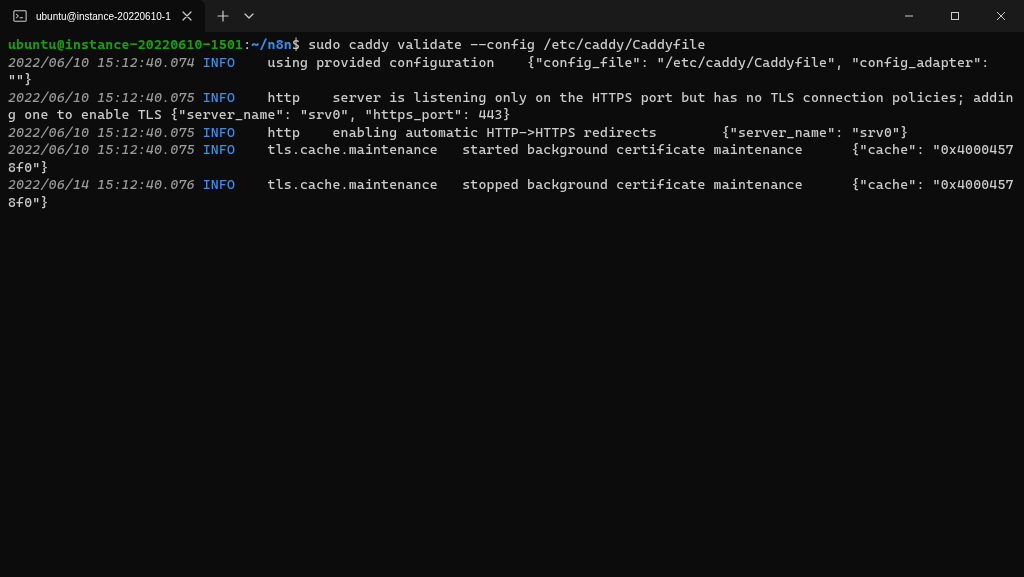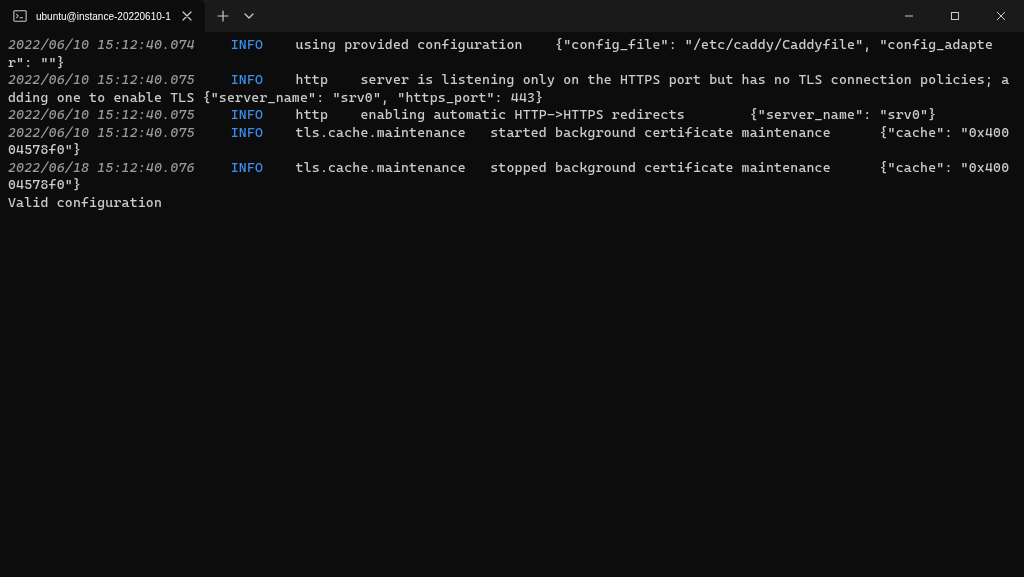--- a/index.html
+++ b/index.html
@@ -103,21 +103,21 @@
     }
     .terminal-line {
       white-space: pre-wrap;
       word-break: break-all;
       font-feature-settings: "liga" 0;
       letter-spacing: 0.2px;
     }
     .c-green { color: #13a10e; font-weight: bold; }
     .c-blue { color: #3b8eea; font-weight: bold; }
     .c-white { color: #cccccc; }
-    .c-info { color: #3b8eea; font-weight: normal; margin-left: 28px; }
+    .c-info { color: #3b8eea; font-weight: normal; }
     .c-dim { color: #999999; font-style: italic; }
     .cursor {
       display: inline-block;
       width: 1px;
       height: 15px;
       background: #cccccc;
       vertical-align: text-bottom;
       margin-left: 2px;
     }
   </style>
@@ -165,19 +165,19 @@
     </div>
     <div class="window-btn close">
       <svg width="10" height="10" viewBox="0 0 10 10">
         <path d="M1 1 L9 9 M9 1 L1 9" stroke="#cccccc" stroke-width="1"></path>
       </svg>
     </div>
   </div>
 </div>
 
 <div class="terminal-area">
+  <div class="terminal-line"><span class="c-green">ubuntu@instance-20220610-1501</span><span class="c-white">:</span><span class="c-blue">~/n8n</span><span class="c-white">$</span><span class="c-white"> </span><span class="c-white">sudo caddy validate --config /etc/caddy/Caddyfile</span></div>
   <div class="terminal-line"><span class="c-dim">2022/06/10 15:12:40.074</span><span> </span><span class="c-info">INFO</span><span class="c-white">    using provided configuration    {"config_file": "/etc/caddy/Caddyfile", "config_adapter": ""}</span></div>
   <div class="terminal-line"><span class="c-dim">2022/06/10 15:12:40.075</span><span> </span><span class="c-info">INFO</span><span class="c-white">    http    server is listening only on the HTTPS port but has no TLS connection policies; adding one to enable TLS {"server_name": "srv0", "https_port": 443}</span></div>
   <div class="terminal-line"><span class="c-dim">2022/06/10 15:12:40.075</span><span> </span><span class="c-info">INFO</span><span class="c-white">    http    enabling automatic HTTP-&gt;HTTPS redirects        {"server_name": "srv0"}</span></div>
   <div class="terminal-line"><span class="c-dim">2022/06/10 15:12:40.075</span><span> </span><span class="c-info">INFO</span><span class="c-white">    tls.cache.maintenance   started background certificate maintenance      {"cache": "0x40004578f0"}</span></div>
-  <div class="terminal-line"><span class="c-dim">2022/06/18 15:12:40.076</span><span> </span><span class="c-info">INFO</span><span class="c-white">    tls.cache.maintenance   stopped background certificate maintenance      {"cache": "0x40004578f0"}</span></div>
-  <div class="terminal-line"><span class="c-white">Valid configuration</span></div>
+  <div class="terminal-line"><span class="c-dim">2022/06/14 15:12:40.076</span><span> </span><span class="c-info">INFO</span><span class="c-white">    tls.cache.maintenance   stopped background certificate maintenance      {"cache": "0x40004578f0"}</span></div>
 </div>
 
 </body></html>

